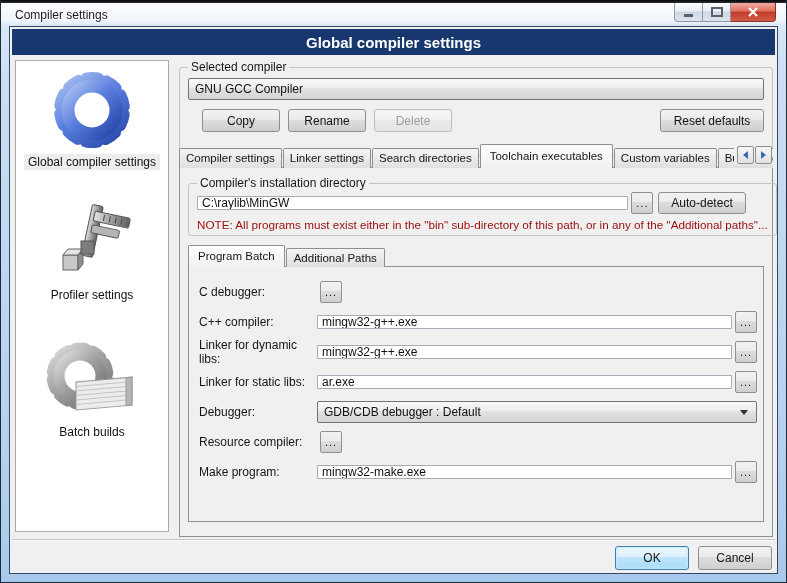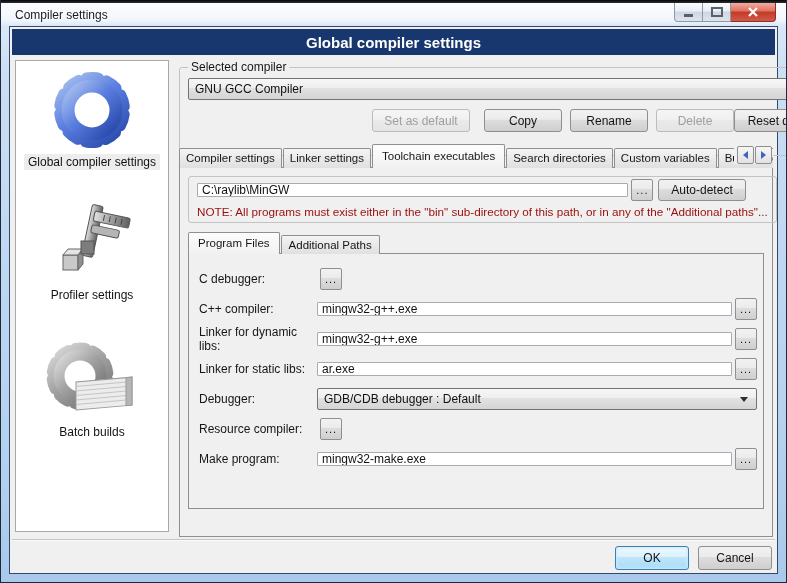--- a/index.html
+++ b/index.html
@@ -213,61 +213,61 @@
       </div>
 
     <div class="main">
       <fieldset class="selgroup">
         <legend>Selected compiler</legend>
         <div class="combo">
           <span>GNU GCC Compiler</span>
 
         </div>
         <div class="btnrow" id="compilerBtns">
-            <button class="btn b-set disabled" disabled="">Set as default</button>
             <button class="btn b-copy">Copy</button>
             <button class="btn b-rename">Rename</button>
             <button class="btn b-delete disabled" disabled="">Delete</button>
             <button class="btn b-reset">Reset defaults</button>
           </div>
       </fieldset>
 
       <div class="tabstrip" id="mainTabs">
           <span class="tab">Compiler settings</span>
           <span class="tab">Linker settings</span>
+          <span class="tab">Search directories</span>
           <span class="tab active">Toolchain executables</span>
-          <span class="tab">Search directories</span>
           <span class="tab">Custom variables</span>
           <span class="tab">Build options</span>
         </div>
       <div class="tabscroll">
         <div class="scrollbtn">
           <svg width="7" height="8">
               <path d="M6 0 L1 4 L6 8 Z" fill="#3a66c0"></path>
             </svg>
         </div>
         <div class="scrollbtn">
           <svg width="7" height="8">
               <path d="M1 0 L6 4 L1 8 Z" fill="#3a66c0"></path>
             </svg>
         </div>
       </div>
 
       <div class="tabpage">
         <fieldset class="instgroup">
+          <legend>Compiler's installation directory</legend>
           <div class="pathrow">
             <input class="textbox" value="C:\raylib\MinGW" style="">
             <button class="btn browse">...</button>
             <button class="btn autodetect">Auto-detect</button>
           </div>
           <div class="note">NOTE: All programs must exist either in the "bin" sub-directory of this path, or in any of the "Additional paths"...</div>
         </fieldset>
 
         <div class="subtabs" id="subTabs">
-            <span class="subtab active">Program Files</span>
+            <span class="subtab active">Program Batch</span>
             <span class="subtab">Additional Paths</span>
           </div>
         <div class="subpage" id="fieldRows">
             <div class="frow">
               <span class="flabel">C debugger:</span>
               <button class="btn browse">...</button>
             </div>
             <div class="frow">
               <span class="flabel">C++ compiler:</span>
               <input class="textbox" value="mingw32-g++.exe" style="">

